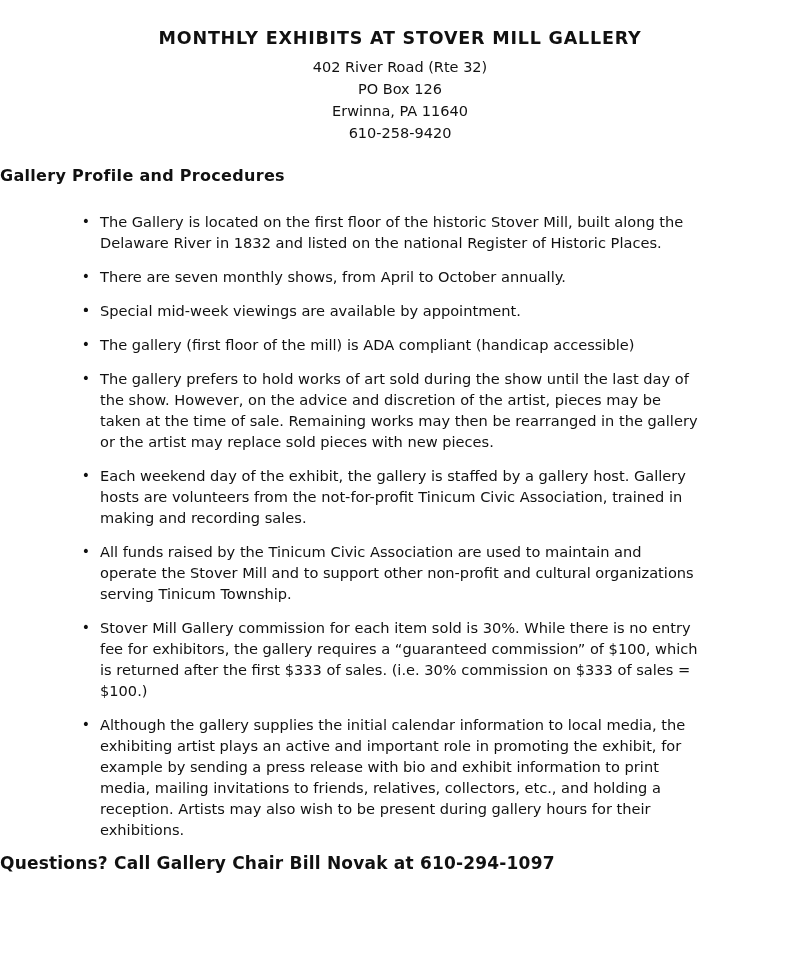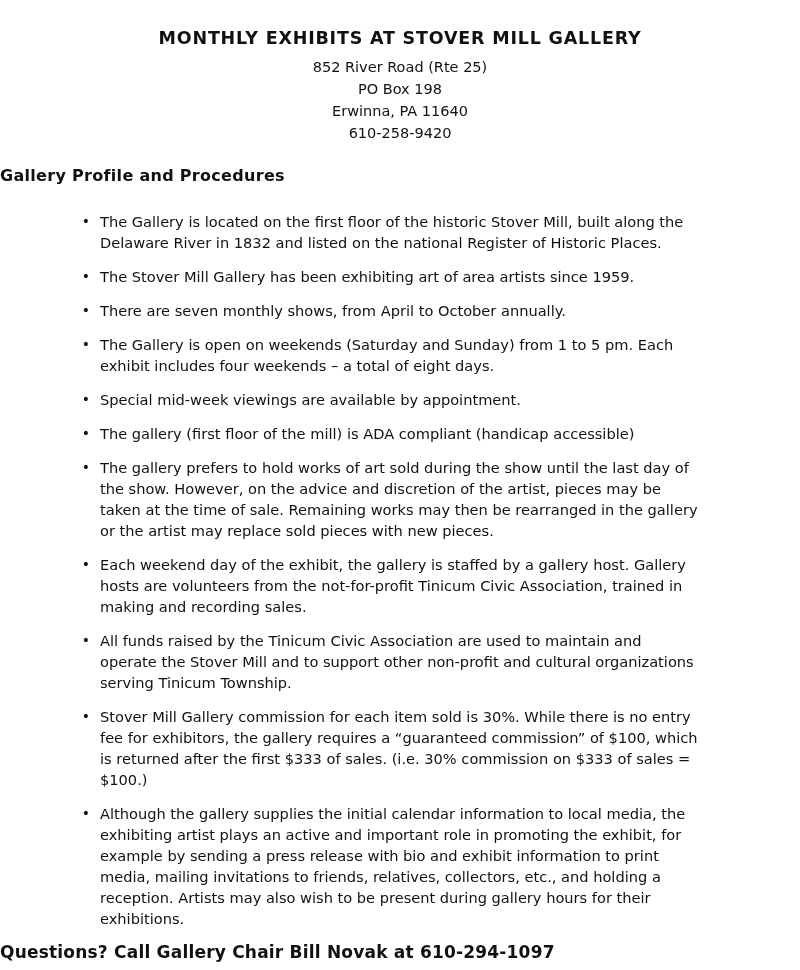--- a/index.html
+++ b/index.html
@@ -69,44 +69,39 @@
     letter-spacing: 0.2px;
   }
 </style>
 </head>
 <body>
 
 <div class="page">
 
   <div class="doc-header">
     <div class="doc-title">MONTHLY EXHIBITS AT STOVER MILL GALLERY</div>
-    <div class="address-line">852 River Road (Rte 25)</div>
-    <div class="address-line">PO Box 198</div>
+    <div class="address-line">402 River Road (Rte 32)</div>
+    <div class="address-line">PO Box 126</div>
     <div class="address-line">Erwinna, PA 11640</div>
     <div class="address-line">610-258-9420</div>
   </div>
 
   <div class="section-title">Gallery Profile and Procedures</div>
 
   <div class="bullet-list">
     <div class="bullet-item">
       <span class="bullet-marker"></span>
       <span>The Gallery is located on the first floor of the historic Stover Mill, built along the Delaware River in 1832 and listed on the national Register of Historic Places.</span>
     </div>
     <div class="bullet-item">
       <span class="bullet-marker"></span>
-      <span>The Stover Mill Gallery has been exhibiting art of area artists since 1959.</span>
-    </div>
-    <div class="bullet-item">
-      <span class="bullet-marker"></span>
       <span>There are seven monthly shows, from April to October annually.</span>
     </div>
     <div class="bullet-item">
       <span class="bullet-marker"></span>
-      <span>The Gallery is open on weekends (Saturday and Sunday) from 1 to 5 pm.  Each exhibit includes four weekends – a total of eight days.</span>
     </div>
     <div class="bullet-item">
       <span class="bullet-marker"></span>
       <span>Special mid-week viewings are available by appointment.</span>
     </div>
     <div class="bullet-item">
       <span class="bullet-marker"></span>
       <span>The gallery (first floor of the mill) is ADA compliant (handicap accessible)</span>
     </div>
     <div class="bullet-item">

